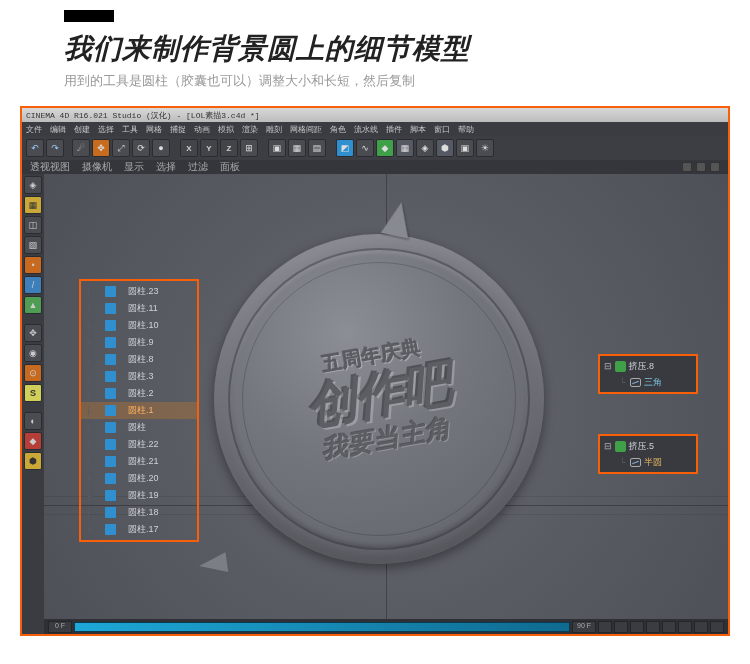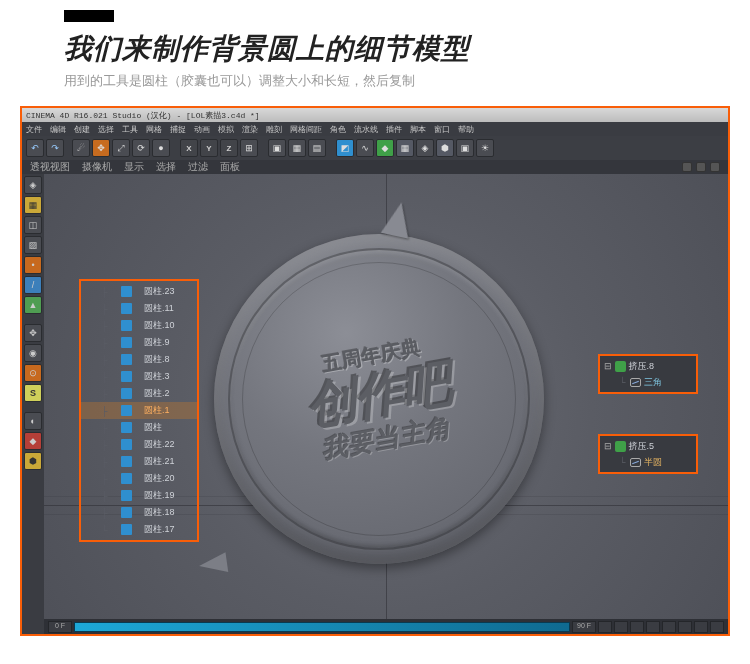--- a/index.html
+++ b/index.html
@@ -223,21 +223,21 @@
       left: 35px; top: 105px;
       width: 120px;
       border: 2px solid #f95e08;
       background: rgba(56,58,64,0.0);
       padding: 2px 0;
     }
     .obj-row {
       height: 17px;
       display:flex;
       align-items:center;
-      padding: 0 20px;
+      padding: 0 4px;
       gap: 12px;
       font-size: 9px;
       color: #cfd2d8;
     }
     .obj-row.active { background: rgba(200,120,40,0.35); color:#ffb060;}
     .tree-tee {
       color:#5a5c64;
       font-size:9px;
       width: 8px;
     }

